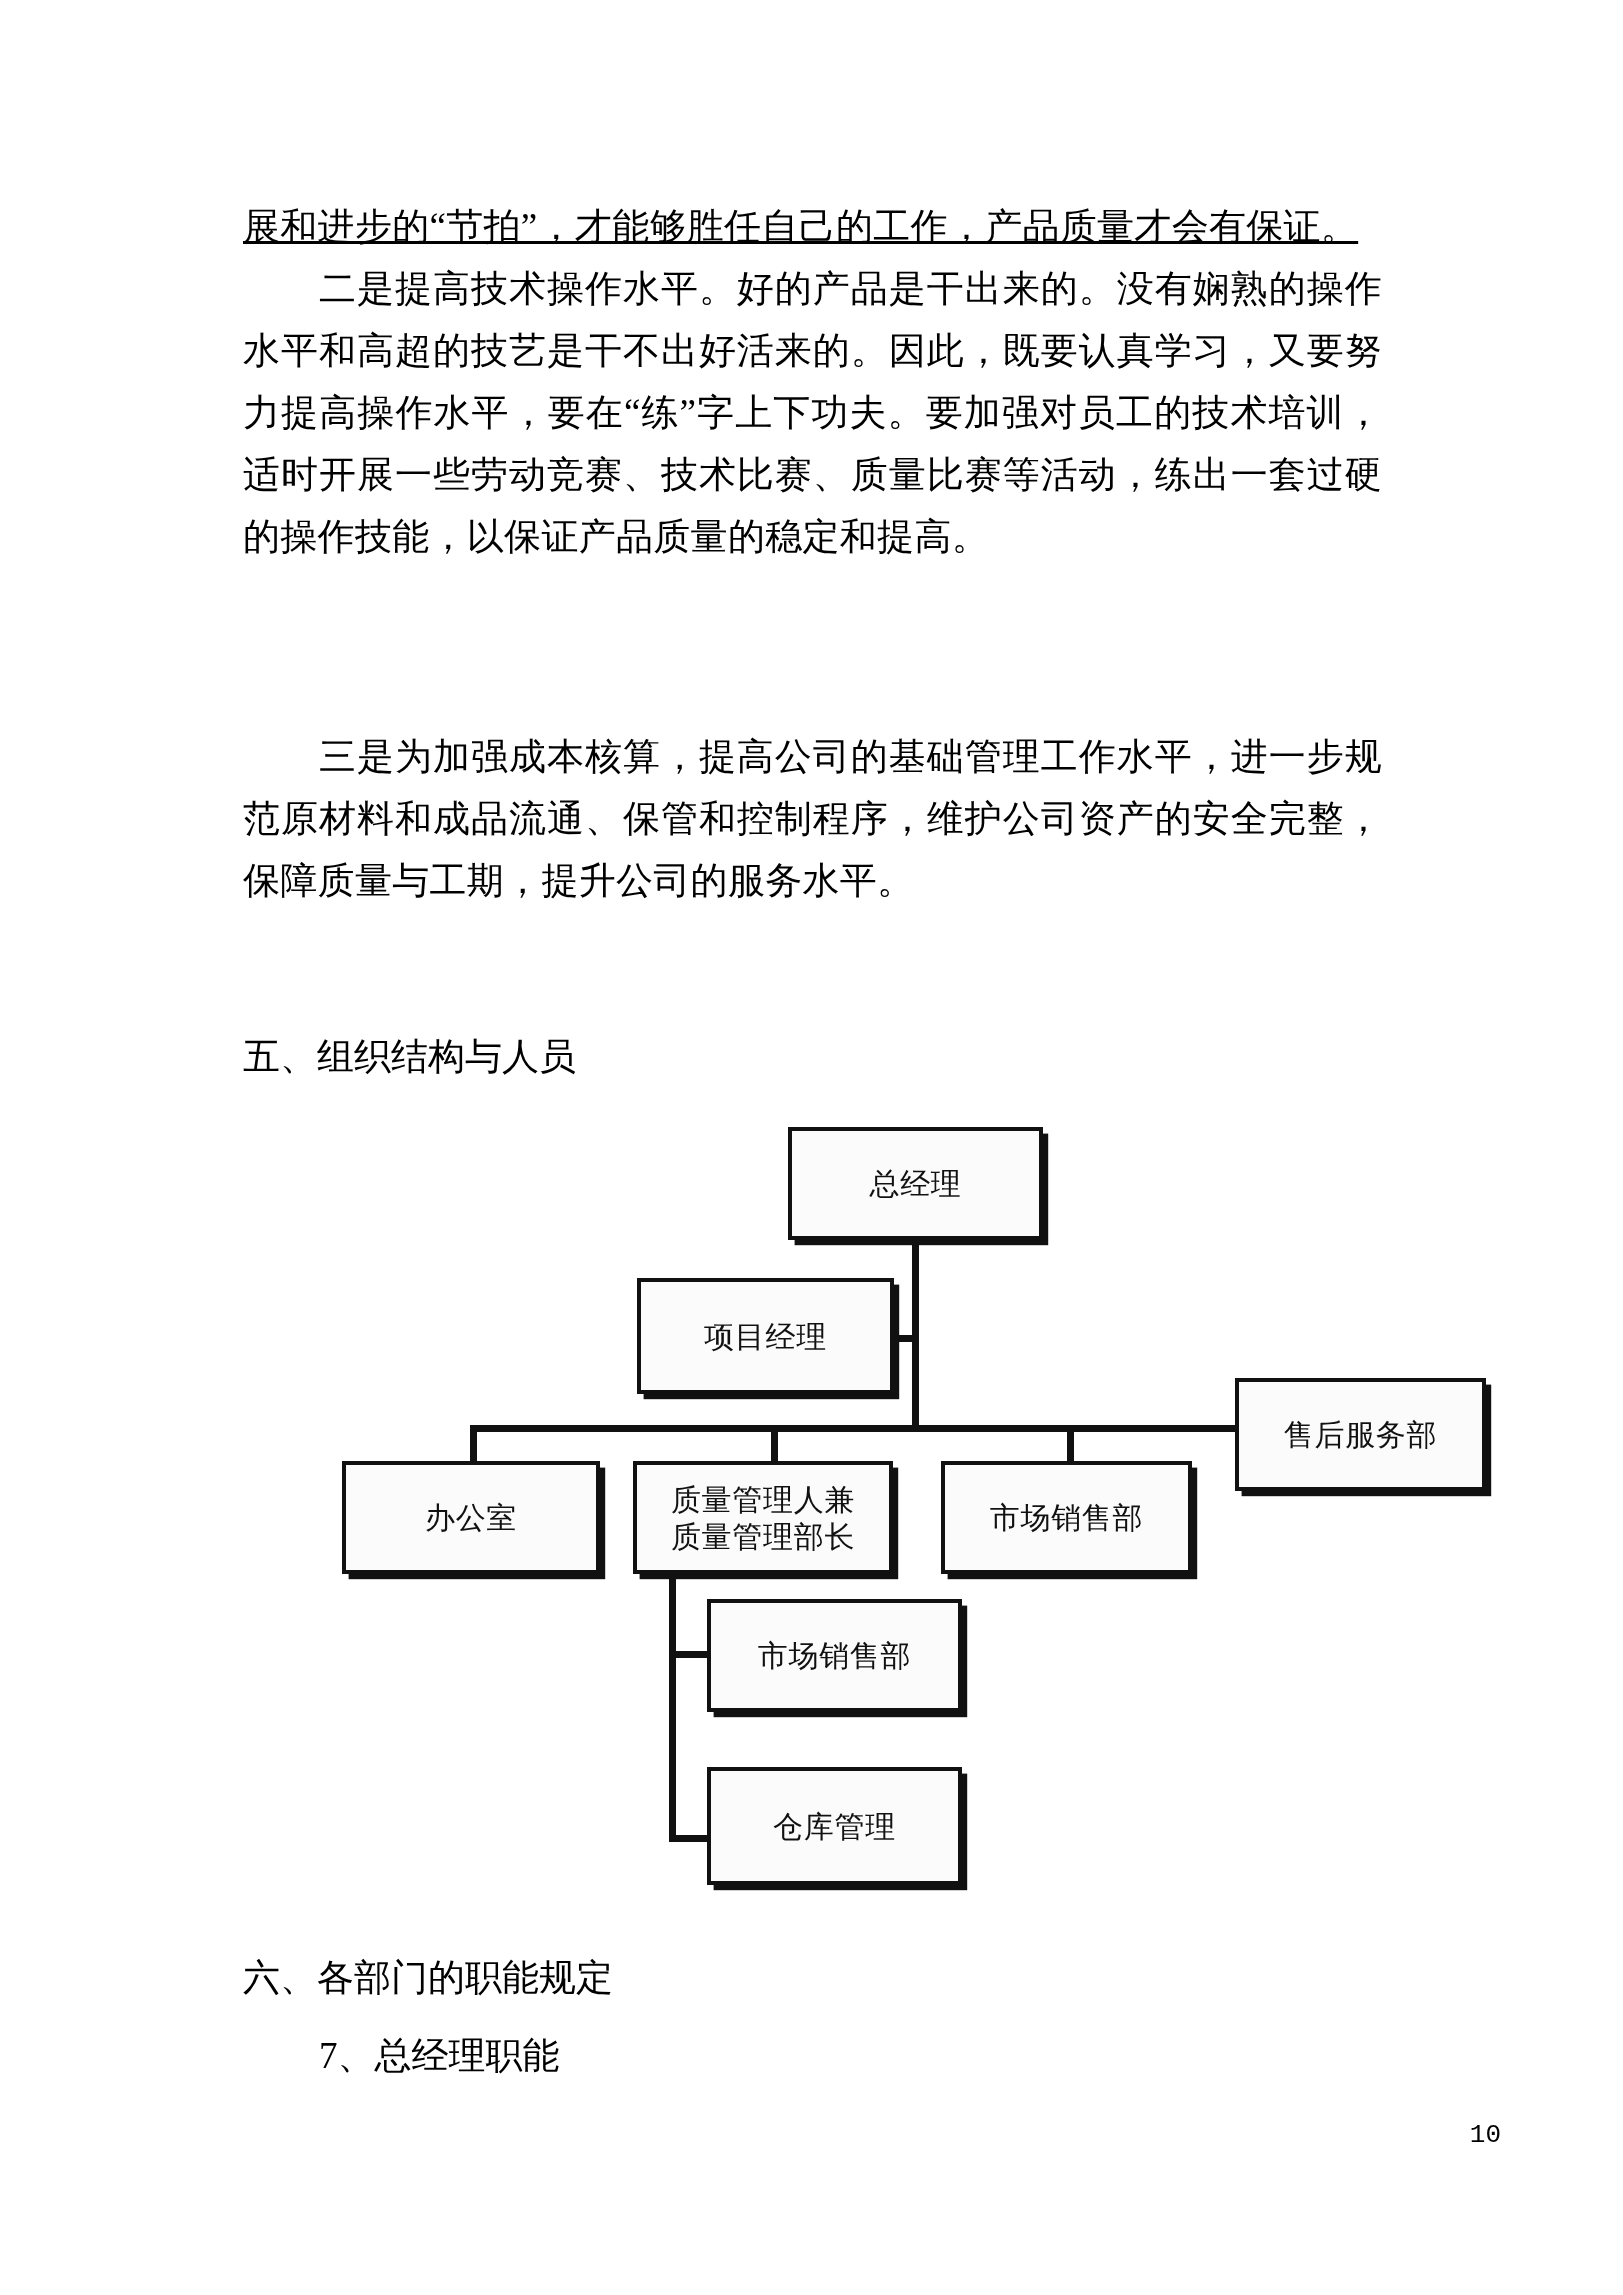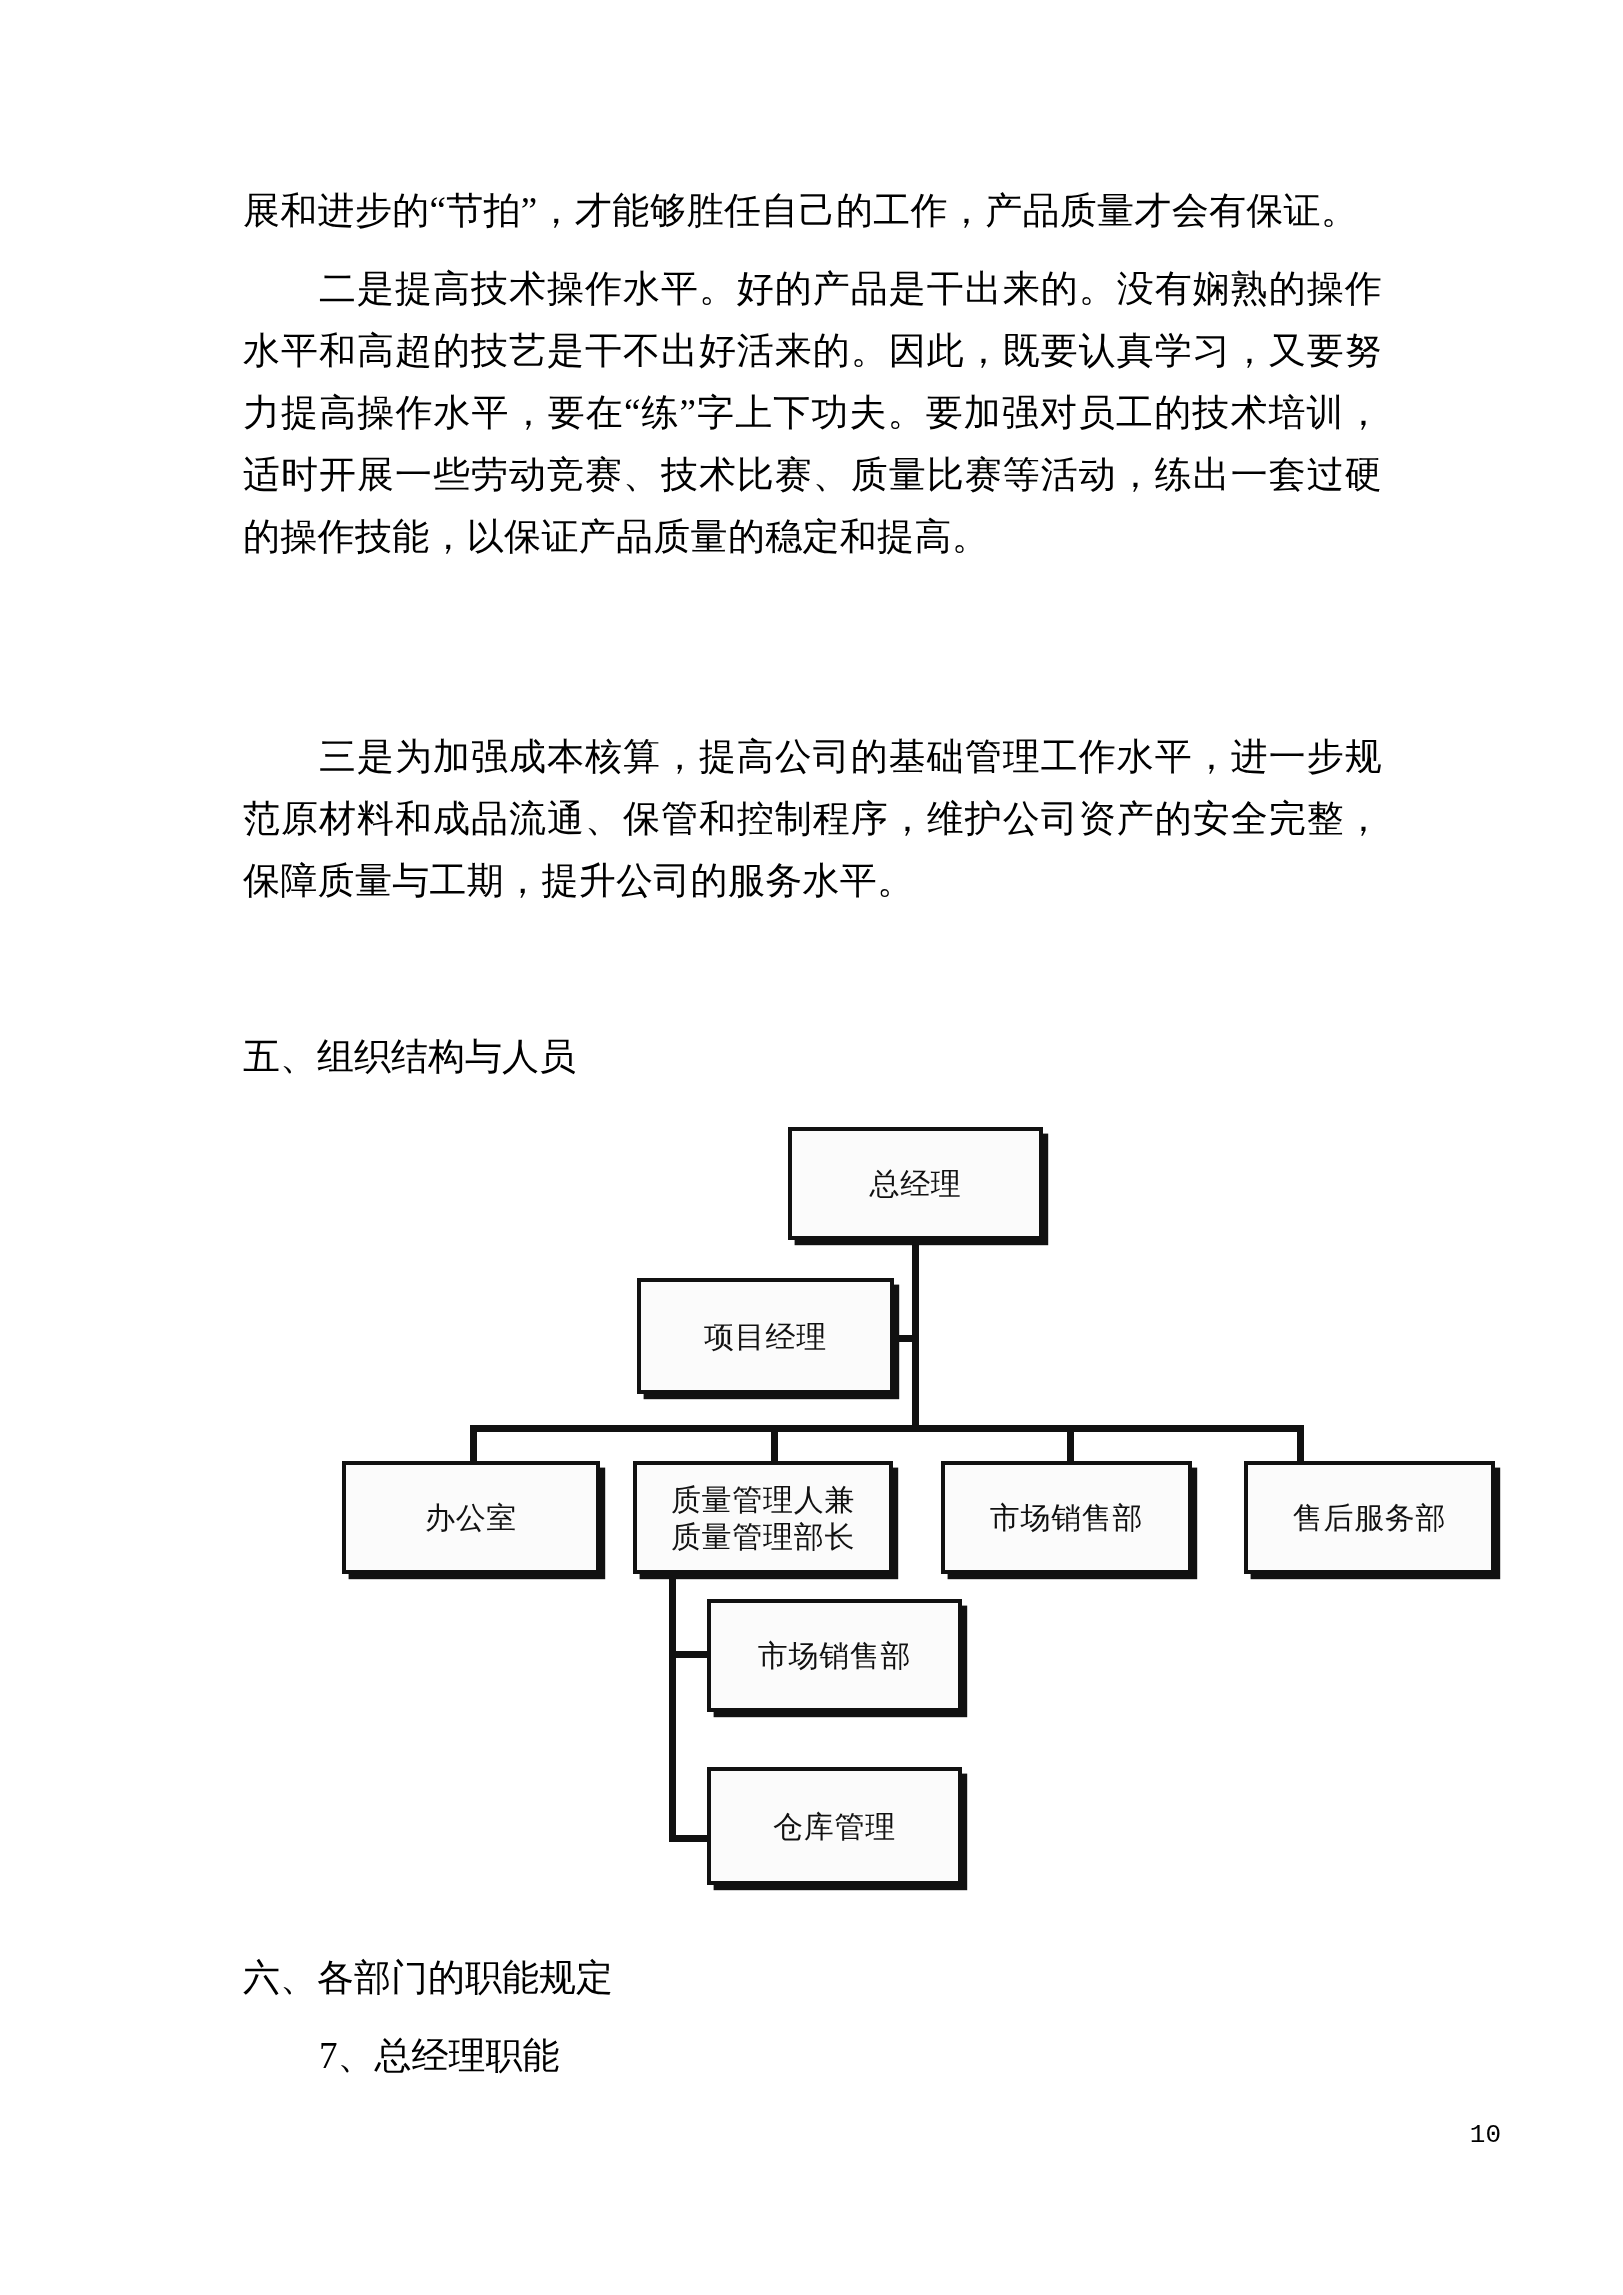--- a/index.html
+++ b/index.html
@@ -91,21 +91,21 @@
   .conn {
     position: absolute;
     background: #111111;
   }
 </style>
 </head>
 <body>
 
 <div class="page">
 
-  <div class="body-text" style="top:180px;">
+  <div class="body-text" style="top:196px;text-decoration:underline;">
     <p class="para">展和进步的“节拍”，才能够胜任自己的工作，产品质量才会有保证。</p>
   </div>
 
   <div class="body-text" style="top:726px;">
     <p class="para indent">三是为加强成本核算，提高公司的基础管理工作水平，进一步规范原材料和成品流通、保管和控制程序，维护公司资产的安全完整，保障质量与工期，提升公司的服务水平。</p>
   </div>
 
   <div class="body-text" style="top:258px;">
     <p class="para indent">二是提高技术操作水平。好的产品是干出来的。没有娴熟的操作水平和高超的技艺是干不出好活来的。因此，既要认真学习，又要努力提高操作水平，要在“练”字上下功夫。要加强对员工的技术培训，适时开展一些劳动竞赛、技术比赛、质量比赛等活动，练出一套过硬的操作技能，以保证产品质量的稳定和提高。</p>
   </div>
@@ -144,21 +144,21 @@
 
     <div class="node" style="left:633px; top:1461px; width:260px; height:113px;">
       <span class="label">质量管理人兼
 质量管理部长</span>
     </div>
 
     <div class="node" style="left:941px; top:1461px; width:251px; height:113px;">
       <span class="label">市场销售部</span>
     </div>
 
-    <div class="node" style="left:1235px; top:1461px; width:251px; height:113px;margin-left:9px;">
+    <div class="node" style="left:1235px; top:1378px; width:251px; height:113px;">
       <span class="label">售后服务部</span>
     </div>
 
     <div class="node" style="left:707px; top:1599px; width:255px; height:113px;">
       <span class="label">市场销售部</span>
     </div>
 
     <div class="node" style="left:707px; top:1767px; width:255px; height:118px;">
       <span class="label">仓库管理</span>
     </div>

